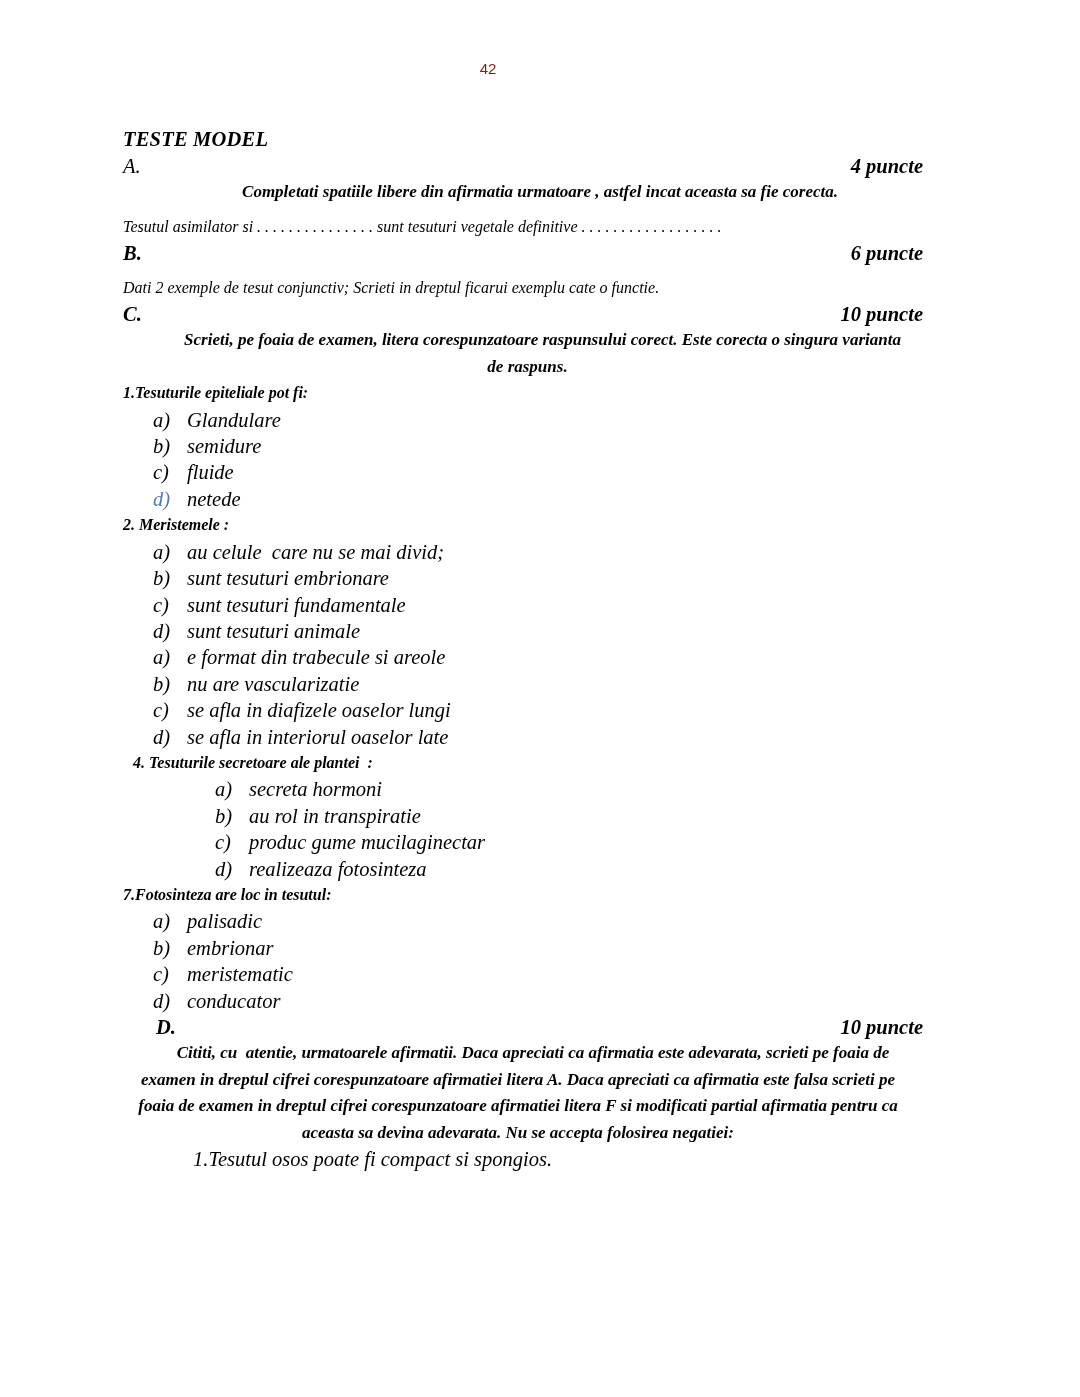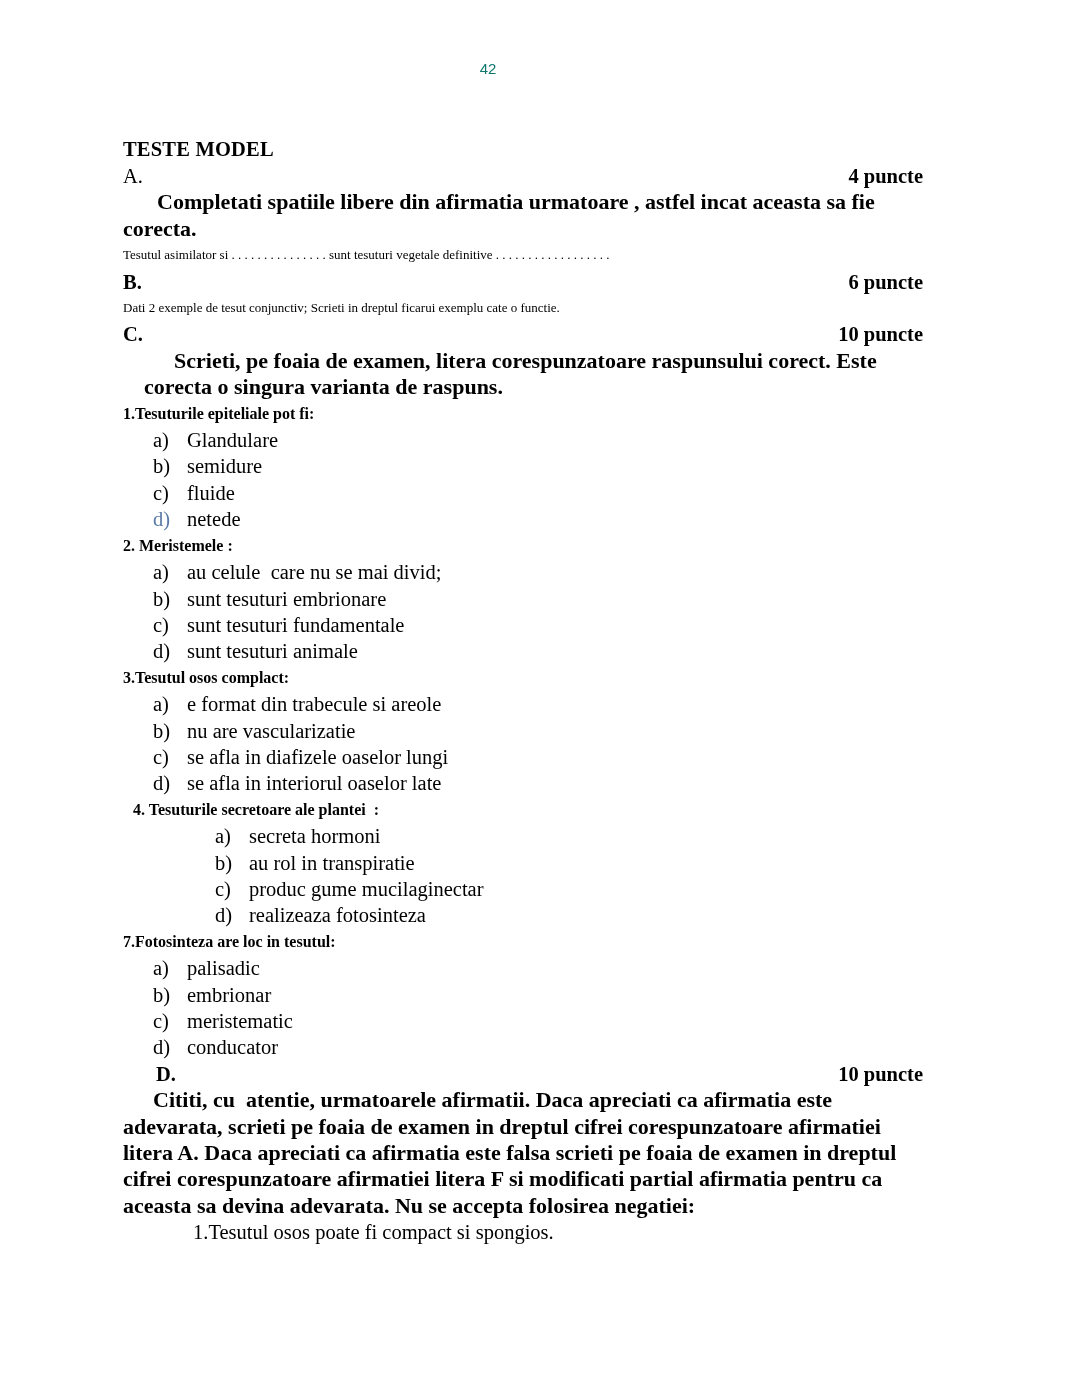--- a/index.html
+++ b/index.html
@@ -25,28 +25,29 @@
 
   
   .page-number {
     position: absolute;
     top: 60px;
     left: 0;
     width: 976px;
     text-align: center;
     font-family: "Liberation Sans", "DejaVu Sans", sans-serif;
     font-size: 15px;
-    color: #0f766e;
+    color: #7f1d1d;
   }
 
   .body-block {
     position: absolute;
     left: 123px;
-    top: 136px;
+    top: 126px;
     width: 800px;
+    font-style: italic;
   }
 
   
   .teste-model {
     font-weight: bold;
     font-size: 20.5px;
     line-height: 27px;
     letter-spacing: 0.2px;
   }
 
@@ -77,40 +78,41 @@
   }
   .pts-row .pts { font-weight: bold; }
   .letter-regular { font-weight: normal; }
   .letter-bold { font-weight: bold; }
 
   .pts-row.indent-d { padding-left: 33px; width: 767px; }
 
   
   .para-bold {
     font-weight: bold;
-    font-size: 22px;
-    line-height: 26.4px;
-    text-align: left;
+    font-size: 17px;
+    line-height: 26.4px;
+    text-align: center;
     white-space: pre-wrap;
   }
   .para-bold.ind-a { text-indent: 34px; }
   .para-bold.cblock {
     margin-left: 21px;
     width: 767px;
     text-indent: 30px;
   }
   .para-bold.dblock {
     width: 790px;
     text-indent: 30px;
   }
 
   .para-plain {
-    font-size: 13px;
-    line-height: 26.4px;
-    white-space: pre-wrap;
+    font-size: 16px;
+    line-height: 26.4px;
+    white-space: pre-wrap;
+    margin-top: 8px;
   }
 
   
   .qstem {
     font-weight: bold;
     font-size: 16px;
     line-height: 26.4px;
     white-space: pre-wrap;
   }
   .qstem.pad4 { padding-left: 10px; }
@@ -211,21 +213,20 @@
             <span class="txt">sunt tesuturi fundamentale</span>
           </div>
           <div class="opt">
             <span class="mk">d)</span>
             <span class="txt">sunt tesuturi animale</span>
           </div>
         </div>
       </div>
 
       <div>
-        <div class="qstem">3.Tesutul osos complact:</div>
         <div class="opts">
           <div class="opt">
             <span class="mk">a)</span>
             <span class="txt">e format din trabecule si areole</span>
           </div>
           <div class="opt">
             <span class="mk">b)</span>
             <span class="txt">nu are vascularizatie</span>
           </div>
           <div class="opt">

